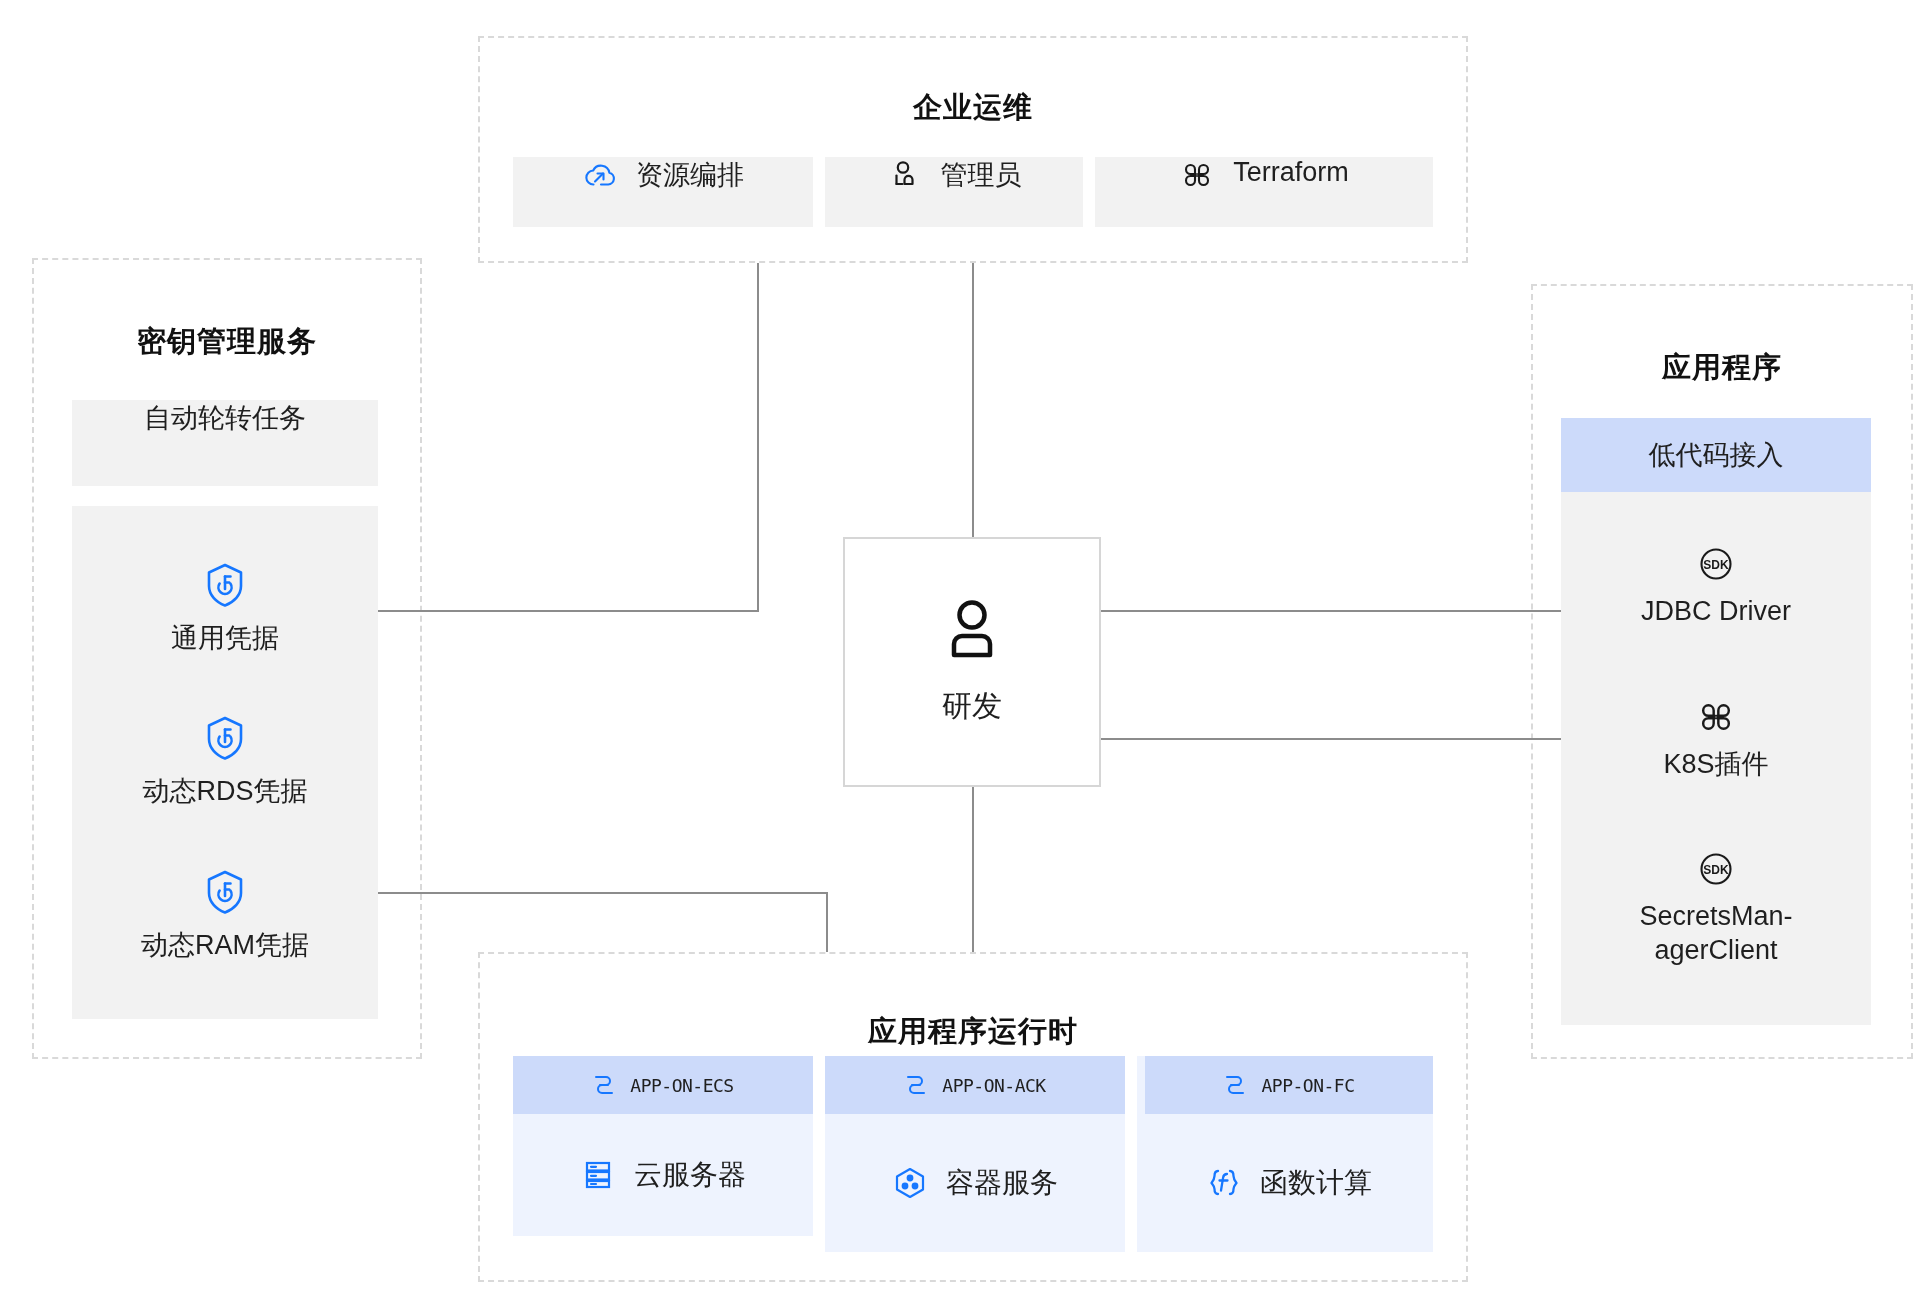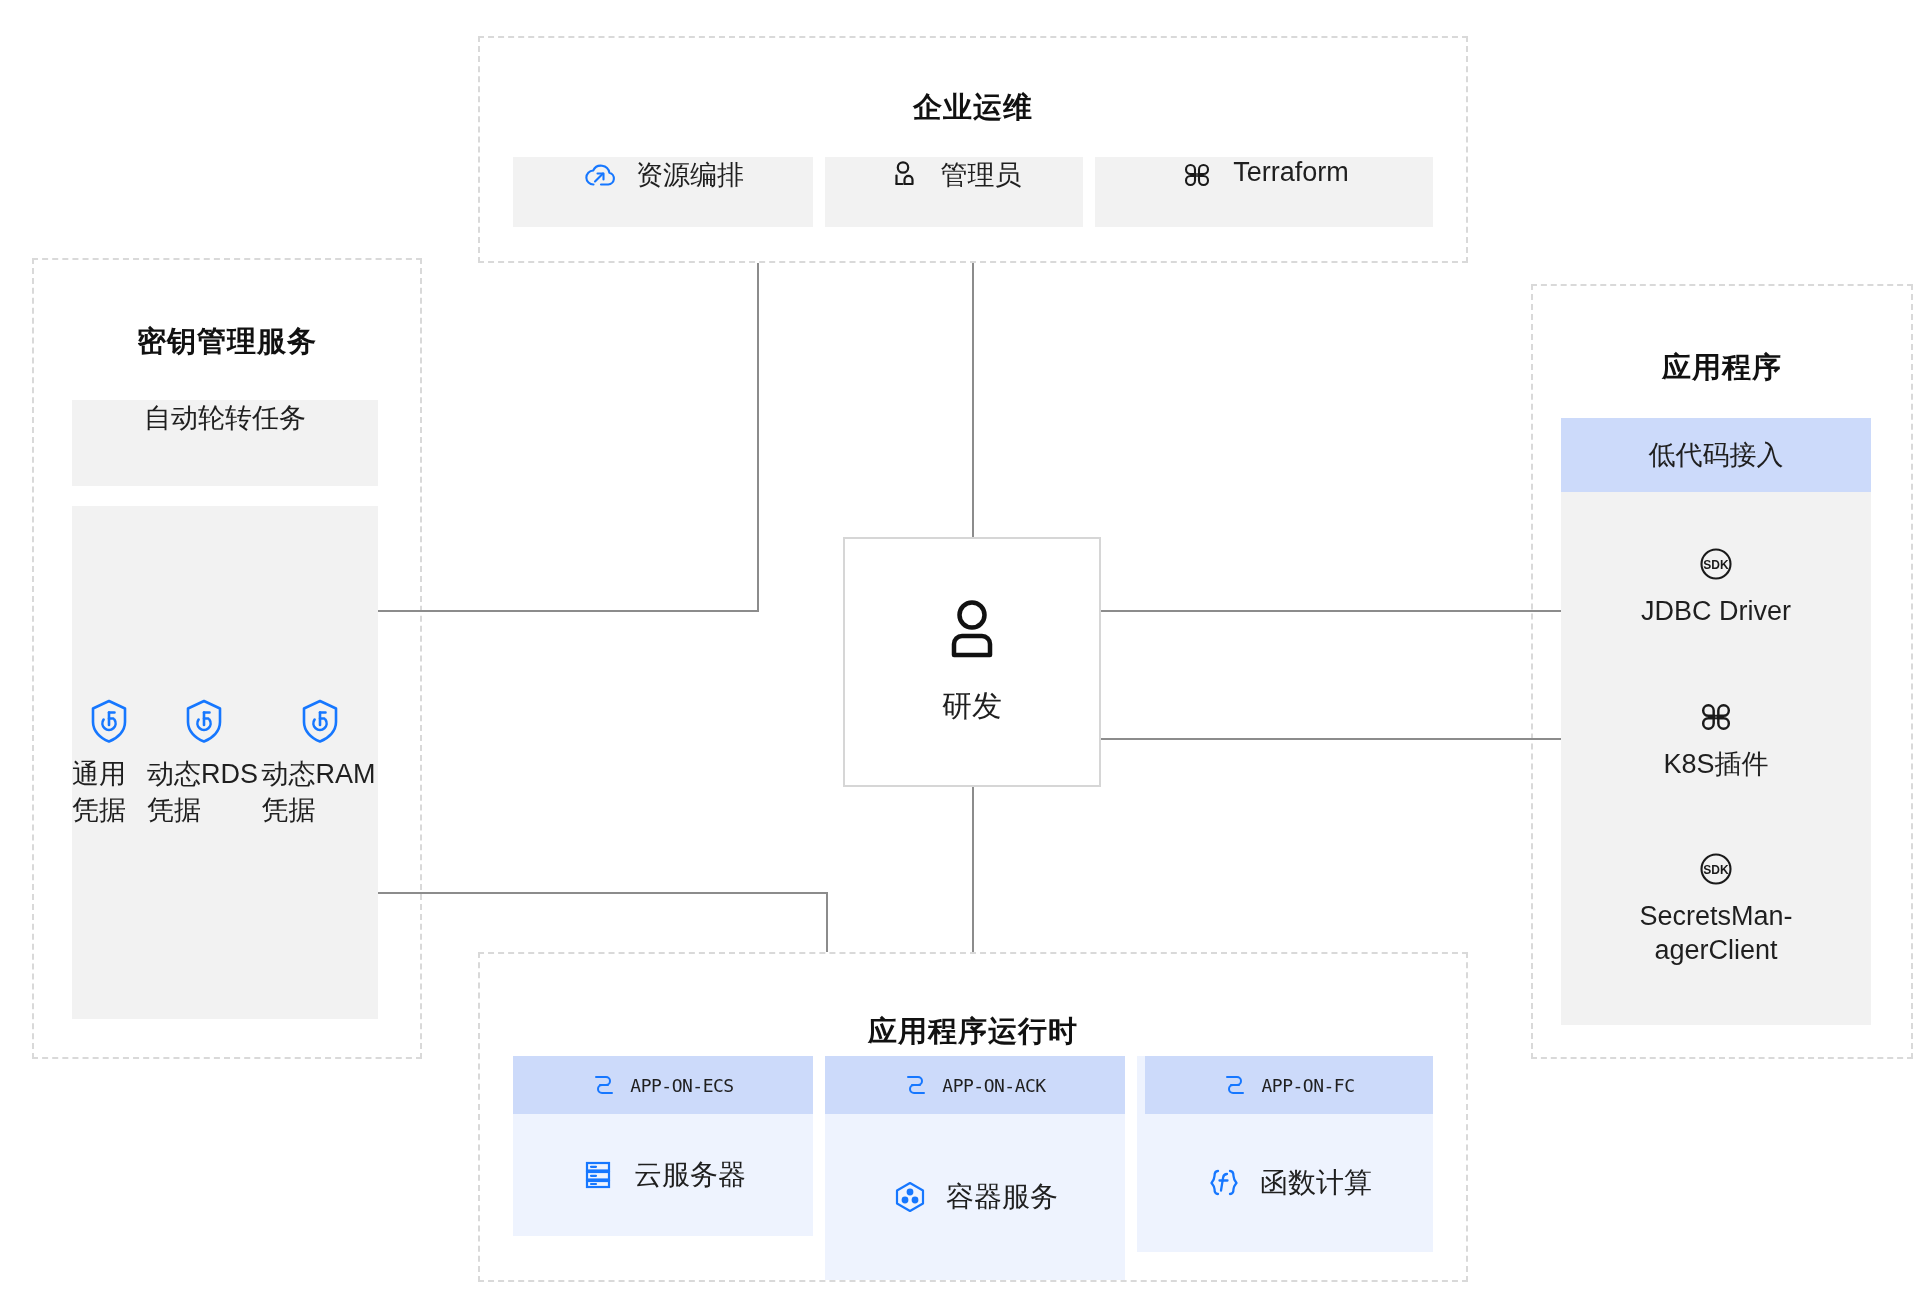--- a/index.html
+++ b/index.html
@@ -55,21 +55,21 @@
     gap: 18px;
   }
   .card-label { white-space: nowrap; }
 
   
   .kms-stack {
     position: absolute;
     background: #f2f2f2;
     box-sizing: border-box;
     display: flex;
-    flex-direction: row;
+    flex-direction: column;
     justify-content: space-around;
     align-items: center;
     padding: 26px 0;
   }
   .kms-item {
     display: flex;
     flex-direction: column;
     align-items: center;
     gap: 12px;
     font-size: 27px;
@@ -324,21 +324,21 @@
           <rect x="7" y="6" width="22" height="7.5" stroke="#1677ff" stroke-width="2.2"></rect>
           <rect x="7" y="15" width="22" height="7.5" stroke="#1677ff" stroke-width="2.2"></rect>
           <rect x="7" y="24" width="22" height="6" stroke="#1677ff" stroke-width="2.2"></rect>
           <path d="M11 9.8h5M11 18.8h5M11 27h5" stroke="#1677ff" stroke-width="2.2" stroke-linecap="round"></path>
         </svg>
       </span>
       <span>云服务器</span>
     </div>
   </div>
 
-  <div class="rt-card" style="left:825px; top:1056px; width:300px; height:224px;">
+  <div class="rt-card" style="left:825px; top:1056px; width:300px; height:196px;">
     <div class="rt-head">
       <span>
         <svg width="24" height="26" viewBox="0 0 24 26" fill="none">
           <path d="M4 5h10a4 4 0 0 1 0 8H8" stroke="#1677ff" stroke-width="2" stroke-linecap="round" stroke-linejoin="round"></path>
           <path d="M20 21H10a4 4 0 0 1 0-8h6" stroke="#1677ff" stroke-width="2" stroke-linecap="round" stroke-linejoin="round"></path>
         </svg>
       </span>
       <span>APP-ON-ACK</span>
     </div>
     <div class="rt-body">

